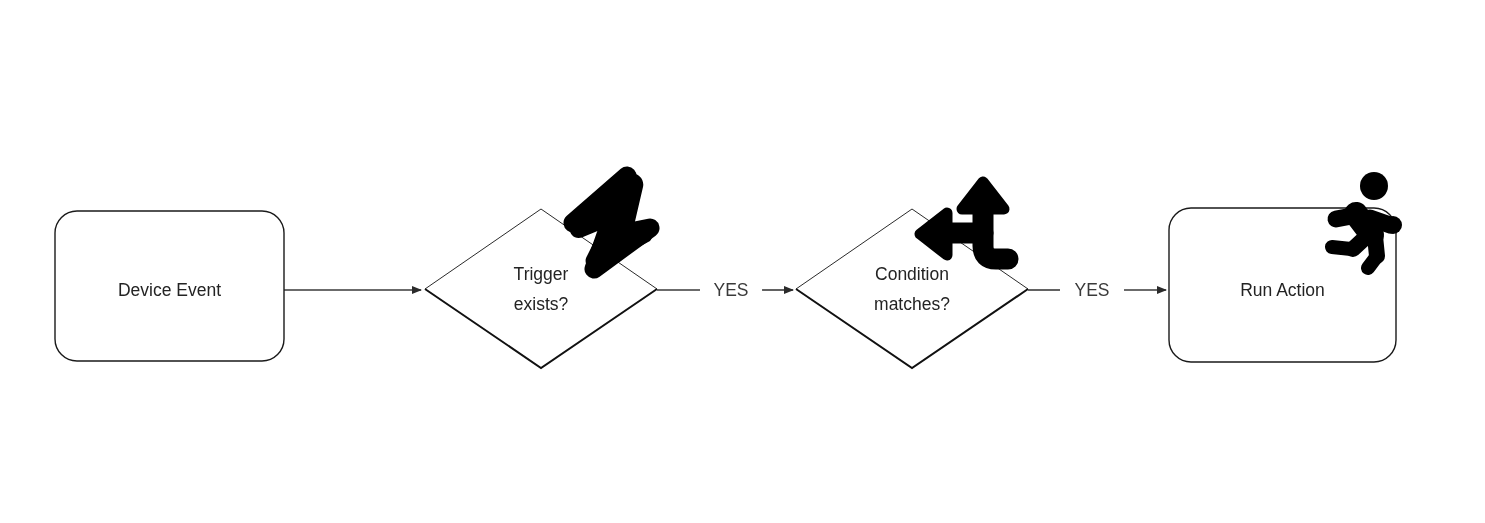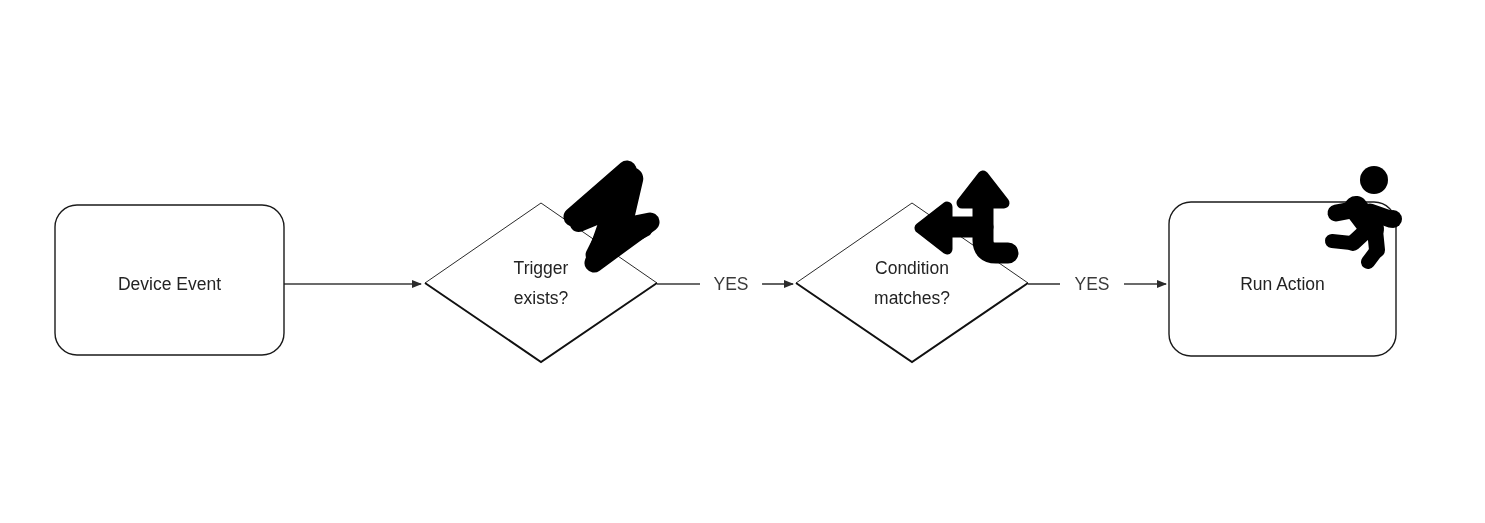--- a/index.html
+++ b/index.html
@@ -11,20 +11,21 @@
     width: 1485px;
     height: 523px;
     font-family: "Liberation Sans", sans-serif;
     overflow: hidden;
   }
   #flow-canvas {
     position: relative;
     width: 1485px;
     height: 426px;
     background: #ffffff;
+    margin-top: 6px;
   }
   #flow-svg {
     position: absolute;
     top: 0;
     left: 0;
     width: 1485px;
     height: 523px;
   }
   .node-text {
     font-family: "Liberation Sans", sans-serif;

